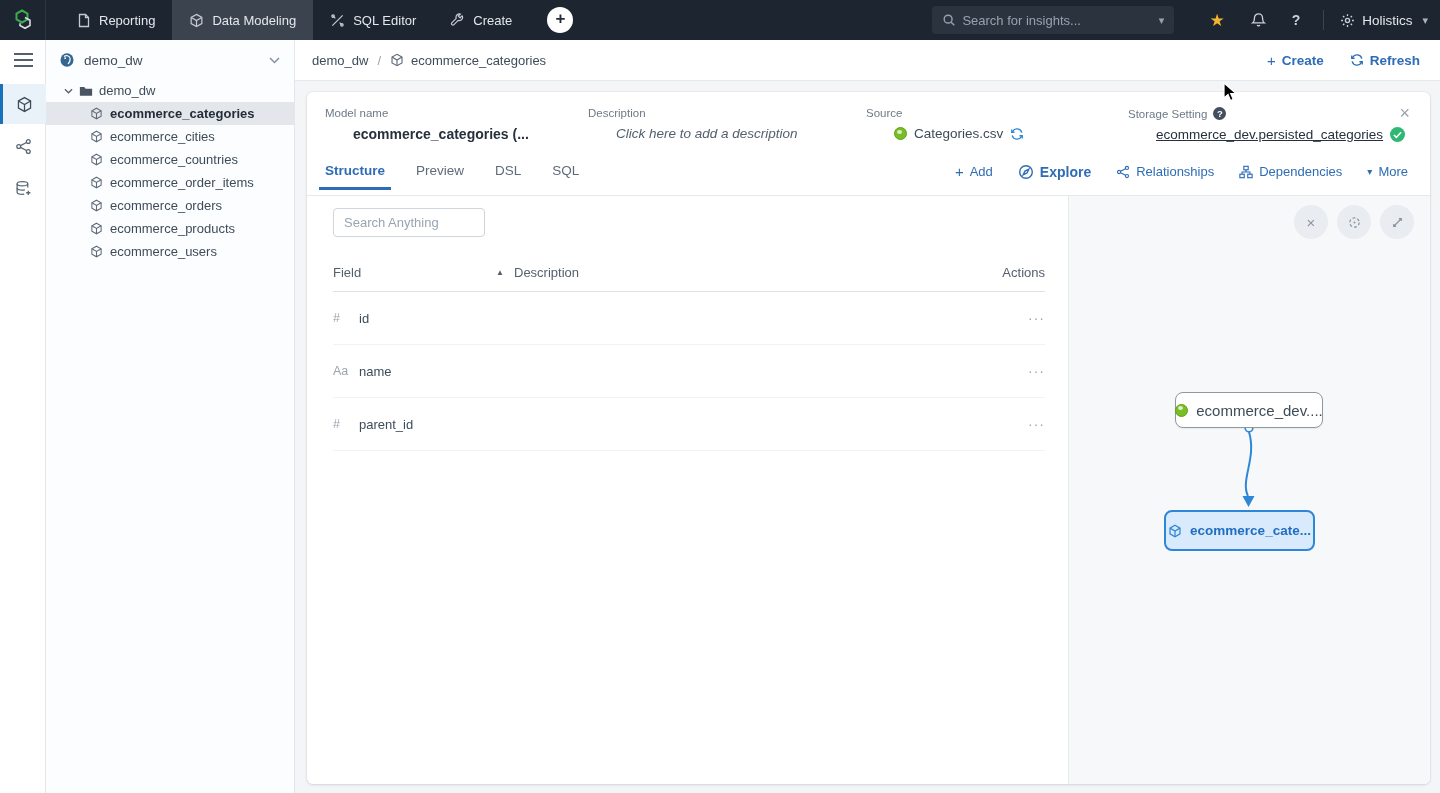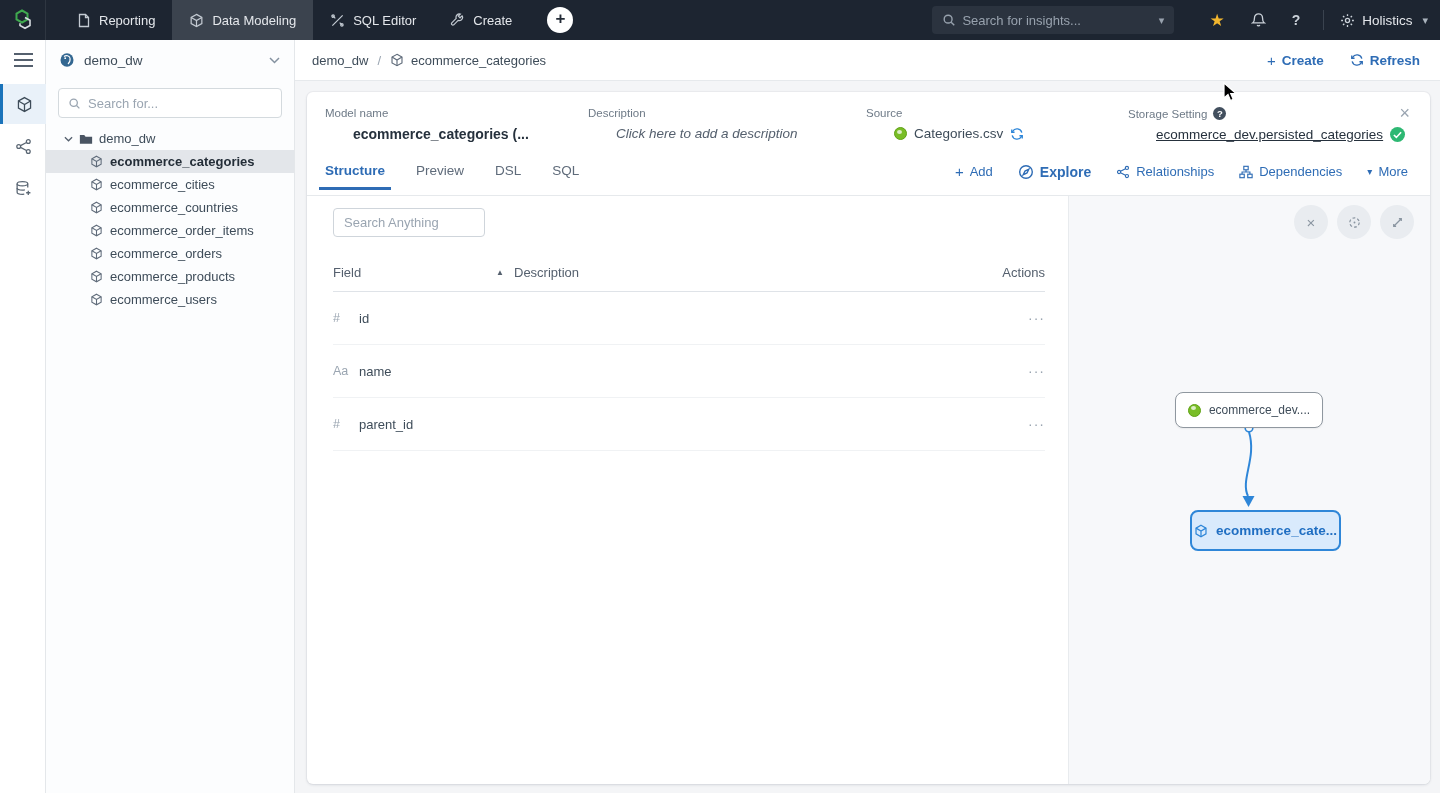--- a/index.html
+++ b/index.html
@@ -104,23 +104,23 @@
   .frow { display:flex; align-items:center; height:53px; border-bottom:1px solid #f0f2f4; font-size:13px; }
   .frow .ftype { width:26px; color:#9aa5b1; font-size:12.5px; font-style:normal; }
   .frow .fname { color:#3e4c59; }
   .frow .fdesc { flex:1; }
   .frow .facts { width:60px; text-align:right; color:#9aa5b1; font-size:14px; letter-spacing:1px; cursor:pointer; }
 
   
   .diagram-pane { flex:1; background:#f7f8fa; position:relative; }
   .diagram-controls { position:absolute; top:9px; right:16px; display:flex; gap:9px; }
   .ctrl { width:34px; height:34px; border-radius:50%; background:#e9ecf0; color:#8a95a1; display:flex; align-items:center; justify-content:center; cursor:pointer; font-size:15px; }
-  .dnode { position:absolute; display:flex; align-items:center; justify-content:center; gap:8px; border-radius:8px; font-size:12px; cursor:pointer; }
+  .dnode { position:absolute; display:flex; align-items:center; justify-content:center; gap:8px; border-radius:8px; font-size:15px; cursor:pointer; }
   .dnode-source { left:106px; top:196px; width:148px; height:36px; background:#fff; border:1.5px solid #8f979f; color:#3e4c59; box-shadow:0 1px 2px rgba(0,0,0,.06); }
-  .dnode-model { left:121px; top:314px; width:151px; height:41px; background:#d9eafc; border:2px solid #2e86d8; color:#1f6ec2; font-weight:bold; font-size:13.5px; }
+  .dnode-model { left:95px; top:314px; width:151px; height:41px; background:#d9eafc; border:2px solid #2e86d8; color:#1f6ec2; font-weight:bold; font-size:13.5px; }
   .dnode .cico { display:flex; }
   .edge-svg { position:absolute; left:0; top:0; width:100%; height:100%; pointer-events:none; }
 
   
   .cursor { position:absolute; left:1221px; top:82px; z-index:99; pointer-events:none; }
 </style>
 </head>
 <body>
 
 <div class="app">
@@ -242,27 +242,20 @@
           <ellipse cx="8" cy="8" rx="6.5" ry="6.8" fill="#336791"></ellipse>
           <path d="M5 4.5c2-1.5 5.5-1 6 1.5.4 2-.5 4.5-2 6" fill="none" stroke="#fff" stroke-width="1.1"></path>
           <circle cx="6.2" cy="6.2" r=".9" fill="#fff"></circle>
         </svg>
       <span class="lbl">demo_dw</span>
       <span class="chev">
         <svg width="11" height="7" viewBox="0 0 11 7" fill="none" stroke="#8492a0" stroke-width="1.5">
             <path d="M1 1l4.5 4.5L10 1"></path>
           </svg>
       </span>
-    </div>
-    <div class="tree-search">
-      <svg width="13" height="13" viewBox="0 0 16 16" fill="none" stroke="#9aa5b1" stroke-width="1.6">
-          <circle cx="7" cy="7" r="4.5"></circle>
-          <path d="M10.5 10.5L14 14"></path>
-        </svg>
-      <input type="text" placeholder="Search for..." style="">
     </div>
     <div class="tree-list">
       <div class="tree-folder">
         <span class="fchev">
           <svg width="9" height="6" viewBox="0 0 10 6" fill="none" stroke="#55606e" stroke-width="1.4">
               <path d="M1 1l4 4 4-4"></path>
             </svg>
         </span>
         <svg width="14" height="12" viewBox="0 0 16 13">
             <path d="M1 2h5l1.5 2H15v8H1z" fill="#4a5563"></path>

